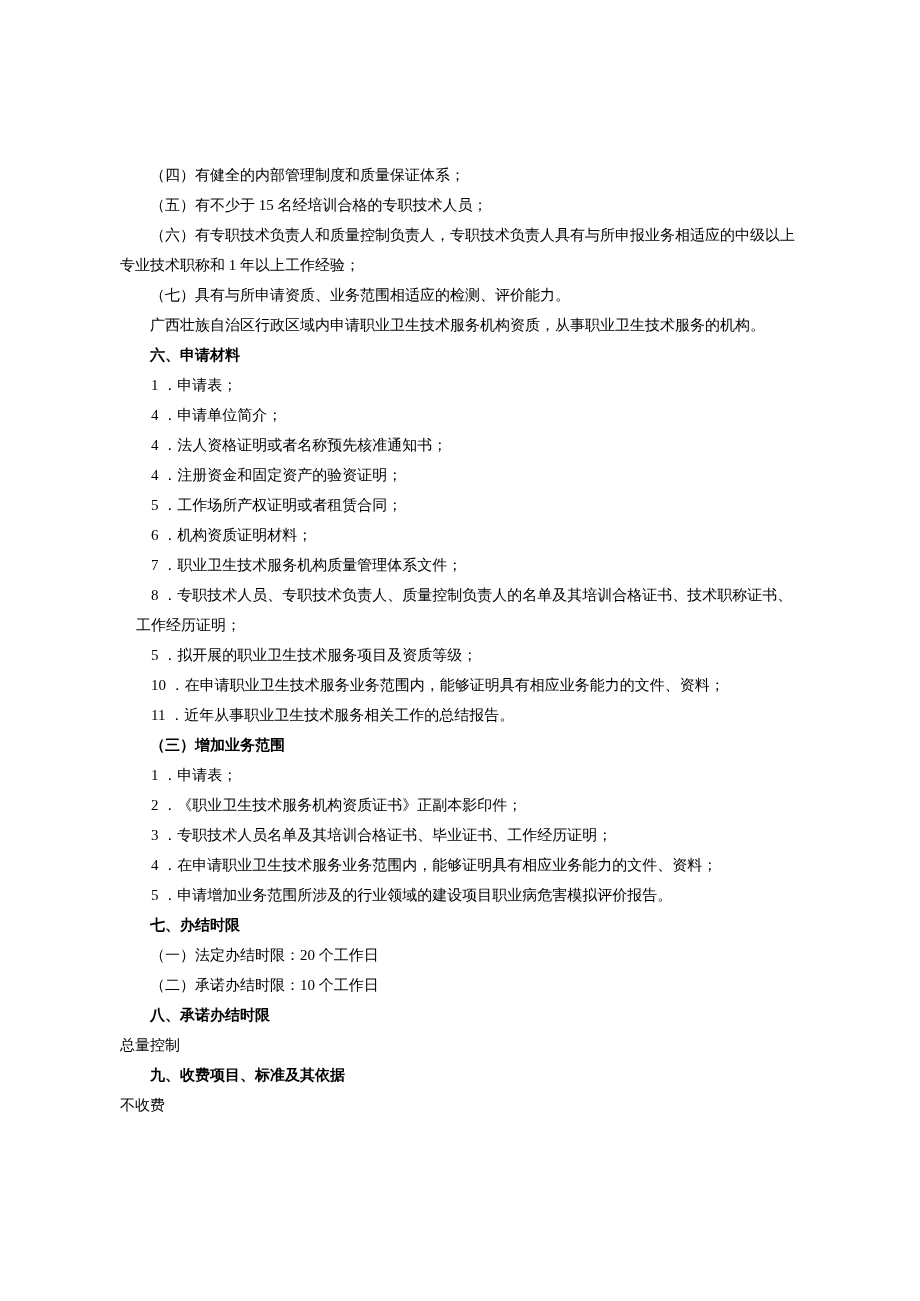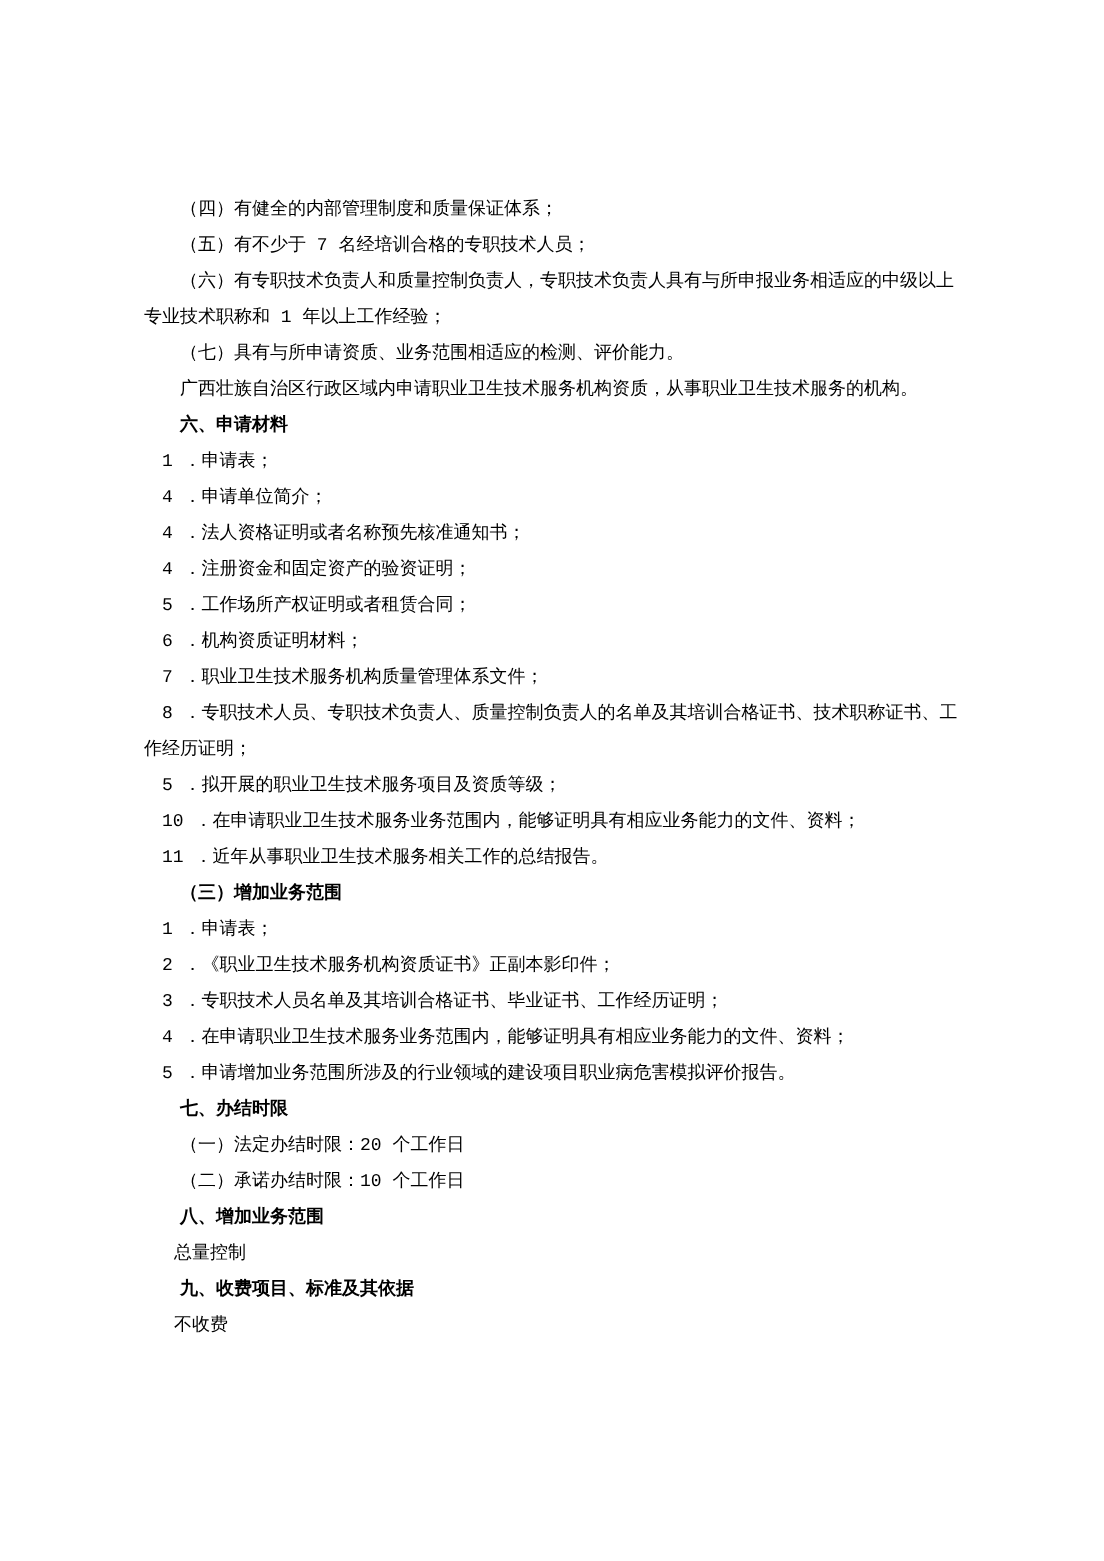--- a/index.html
+++ b/index.html
@@ -9,39 +9,38 @@
       color: #000;
       background: #fff;
       margin: 0;
       padding: 160px 120px 80px 120px;
       width: 920px;
       box-sizing: border-box;
     }
     p {
       margin: 0;
       text-indent: 2em;
-      font-family: Liberation Mono, monospace;
     }
     p.no-indent {
       text-indent: 0;
-      margin-left: 25px;
     }
     p.list-item {
       text-indent: 1em;
+      margin-left: 16px;
     }
     .bold {
       font-weight: bold;
     }
   </style>
 </head>
 <body>
 
 <div>
   <p>（四）有健全的内部管理制度和质量保证体系；</p>
-  <p>（五）有不少于 7 名经培训合格的专职技术人员；</p>
+  <p>（五）有不少于 15 名经培训合格的专职技术人员；</p>
   <p>（六）有专职技术负责人和质量控制负责人，专职技术负责人具有与所申报业务相适应的中级以上专业技术职称和 1 年以上工作经验；</p>
   <p>（七）具有与所申请资质、业务范围相适应的检测、评价能力。</p>
   <p>广西壮族自治区行政区域内申请职业卫生技术服务机构资质，从事职业卫生技术服务的机构。</p>
   <p class="bold">六、申请材料</p>
   <p class="list-item">1 ．申请表；</p>
   <p class="list-item">4 ．申请单位简介；</p>
   <p class="list-item">4 ．法人资格证明或者名称预先核准通知书；</p>
   <p class="list-item">4 ．注册资金和固定资产的验资证明；</p>
   <p class="list-item">5 ．工作场所产权证明或者租赁合同；</p>
   <p class="list-item">6 ．机构资质证明材料；</p>
@@ -52,17 +51,17 @@
   <p class="list-item">11 ．近年从事职业卫生技术服务相关工作的总结报告。</p>
   <p class="bold">（三）增加业务范围</p>
   <p class="list-item">1 ．申请表；</p>
   <p class="list-item">2 ．《职业卫生技术服务机构资质证书》正副本影印件；</p>
   <p class="list-item">3 ．专职技术人员名单及其培训合格证书、毕业证书、工作经历证明；</p>
   <p class="list-item">4 ．在申请职业卫生技术服务业务范围内，能够证明具有相应业务能力的文件、资料；</p>
   <p class="list-item">5 ．申请增加业务范围所涉及的行业领域的建设项目职业病危害模拟评价报告。</p>
   <p class="bold">七、办结时限</p>
   <p>（一）法定办结时限：20 个工作日</p>
   <p>（二）承诺办结时限：10 个工作日</p>
-  <p class="bold">八、增加业务范围</p>
+  <p class="bold">八、承诺办结时限</p>
   <p class="no-indent">总量控制</p>
   <p class="bold">九、收费项目、标准及其依据</p>
   <p class="no-indent">不收费</p>
 </div>
 
 </body></html>

